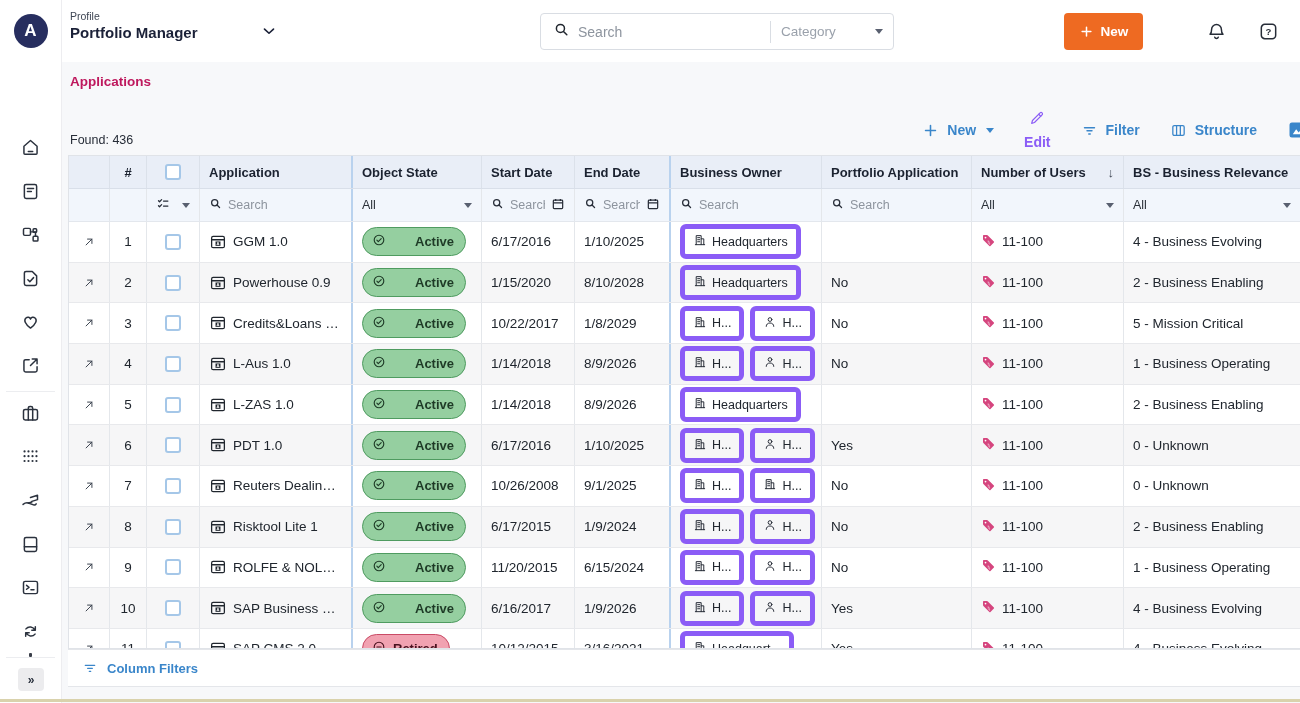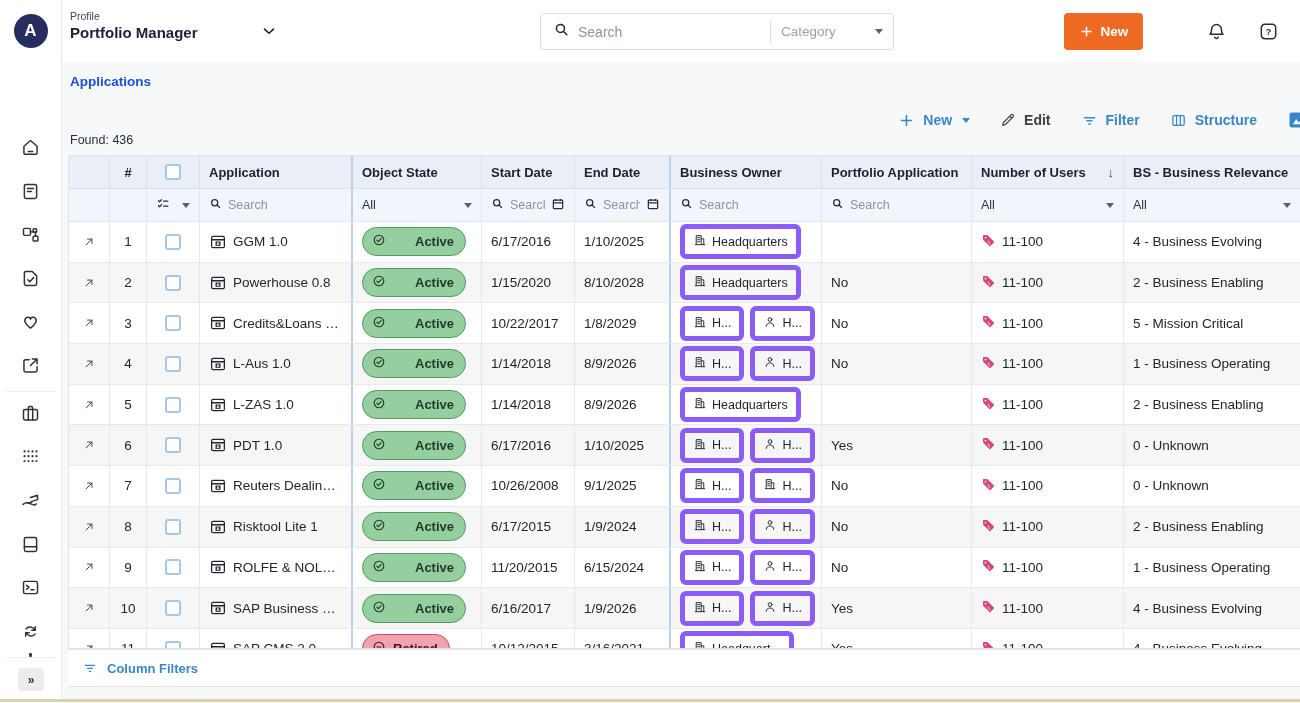--- a/index.html
+++ b/index.html
@@ -27,25 +27,25 @@
   .searchbox input::placeholder { color:#8d949e; }
   .cat-sep { width:1px; height:22px; background:#d9dde3; }
   .cat { width:122px; display:flex; align-items:center; justify-content:space-between; padding:0 10px; color:#9aa1ab; font-size:13.5px; cursor:pointer; }
   .newbtn { position:absolute; right:148px; top:13px; width:79px; height:37px; background:#ee6a22; border:none; border-radius:4px; color:#fff; font-size:13.5px; font-weight:bold; font-family:"Liberation Sans",sans-serif; display:flex; align-items:center; justify-content:center; gap:7px; cursor:pointer; }
   .top-ico { position:absolute; top:21px; color:#272d38; cursor:pointer; }
   .bell { right:64px; }
   .help { right:12px; }
 
   
   .content { position:absolute; left:62px; top:62px; right:0; bottom:0; background:#f7f8fa; }
-  .page-title { position:absolute; left:8px; top:12px; font-size:13.5px; font-weight:bold; color:#1d4ed8; }
+  .page-title { position:absolute; left:8px; top:12px; font-size:13.5px; font-weight:bold; color:#be185d; }
   .found { position:absolute; left:8px; top:71px; font-size:12.5px; color:#272d38; }
   .toolbar { position:absolute; top:48px; right:-7px; display:flex; align-items:center; gap:30px; color:#3a86ca; font-size:14px; font-weight:bold; }
   .tb-item { display:flex; align-items:center; gap:8px; cursor:pointer; white-space:nowrap; }
-  .tb-item.disabled { color:#404040; cursor:default; }
+  .tb-item.disabled { color:#8b5cf6; cursor:default;flex-direction:column; }
   .tb-caret { width:0; height:0; border-left:4px solid transparent; border-right:4px solid transparent; border-top:5px solid #3a86ca; margin-left:2px; }
   .imgbtn svg { display:block; }
 
   
   .tablebox { position:absolute; left:6px; right:0; top:93px; height:494px; background:#fff; border:1px solid #e0e3e8; border-right:none; overflow:hidden; }
   .grid { display:grid; grid-template-columns:40px 37px 53px 152px 130px 93px 95px 152px 150px 152px minmax(0,1fr); align-items:center; }
   .thead { height:33px; background:#e9eef7; border-bottom:1px solid #d9dfe9; }
   .tfilter { height:33px; background:#f2f6fc; border-bottom:1px solid #e3e7ed; }
   .trow { height:40.7px; background:#fff; border-bottom:1px solid #e8e9ec; }
   .trow.alt { background:#f6f6f7; }
@@ -419,21 +419,21 @@
           </div>
           <div class="td c3">
             <span class="appicon">
               <svg viewBox="0 0 24 24" width="18" height="18" fill="none" stroke="currentColor" stroke-width="1.7" stroke-linecap="round" stroke-linejoin="round">
                 <rect x="3.5" y="4.5" width="17" height="15" rx="2"></rect>
                 <path d="M3.5 9 H20.5"></path>
                 <rect x="8.7" y="11.3" width="6.6" height="5.8" fill="currentColor" stroke="none"></rect>
                 <text x="12" y="16.4" text-anchor="middle" font-size="5.4" font-weight="bold" fill="#fff" stroke="none" font-family="Liberation Sans, sans-serif">A</text>
               </svg>
             </span>
-            <span class="appname">Powerhouse 0.8</span>
+            <span class="appname">Powerhouse 0.9</span>
           </div>
           <div class="td c4">
             <span class="pill active">
               <span><svg viewBox="0 0 24 24" width="16" height="16" fill="none" stroke="currentColor" stroke-width="1.7" stroke-linecap="round" stroke-linejoin="round">
                   <circle cx="12" cy="12" r="7.2"></circle>
                   <path d="M8.8 12.3 l2.1 2.1 L15.3 10"></path>
                 </svg></span>
               <span class="pill-label">Active</span>
             </span>
           </div>

